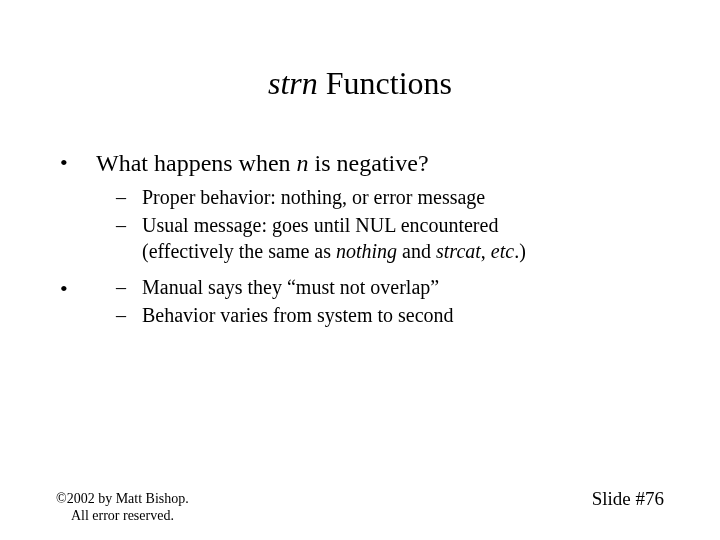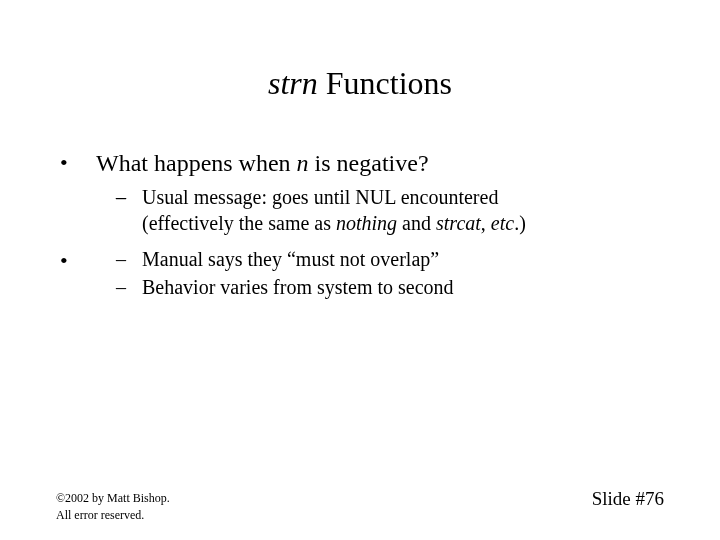--- a/index.html
+++ b/index.html
@@ -74,23 +74,24 @@
   .gap-top {
     margin-top: 10px;
   }
   i.it {
     font-style: italic;
   }
   .footer-left {
     position: absolute;
     left: 56px;
     bottom: 16px;
-    font-size: 12px;
+    font-size: 14px;
     line-height: 17px;
     font-family: "Liberation Serif", serif;
+    text-align: center;
   }
   .footer-right {
     position: absolute;
     right: 56px;
     bottom: 33px;
     font-size: 19px;
     line-height: 17px;
     font-family: "Liberation Serif", serif;
     text-align: right;
   }
@@ -106,20 +107,21 @@
 
   <div class="body-area">
 
     <div class="lvl1">
       <span class="bullet">•</span>
       <span>What happens when </span><i class="it">n</i><span> is negative?</span>
     </div>
 
     <div class="lvl2">
       <span class="dash">–</span>
+      <span>Proper behavior: nothing, or error message</span>
     </div>
 
     <div class="lvl2">
       <span class="dash">–</span>
       <span>Usual message: goes until NUL encountered</span>
       <span class="cont"><span>(effectively the same as </span><i class="it">nothing</i><span> and </span><i class="it">strcat</i><span>, </span><i class="it">etc</i><span>.)</span></span>
     </div>
 
     <div class="lvl1 gap-top">
       <span class="bullet">•</span>

